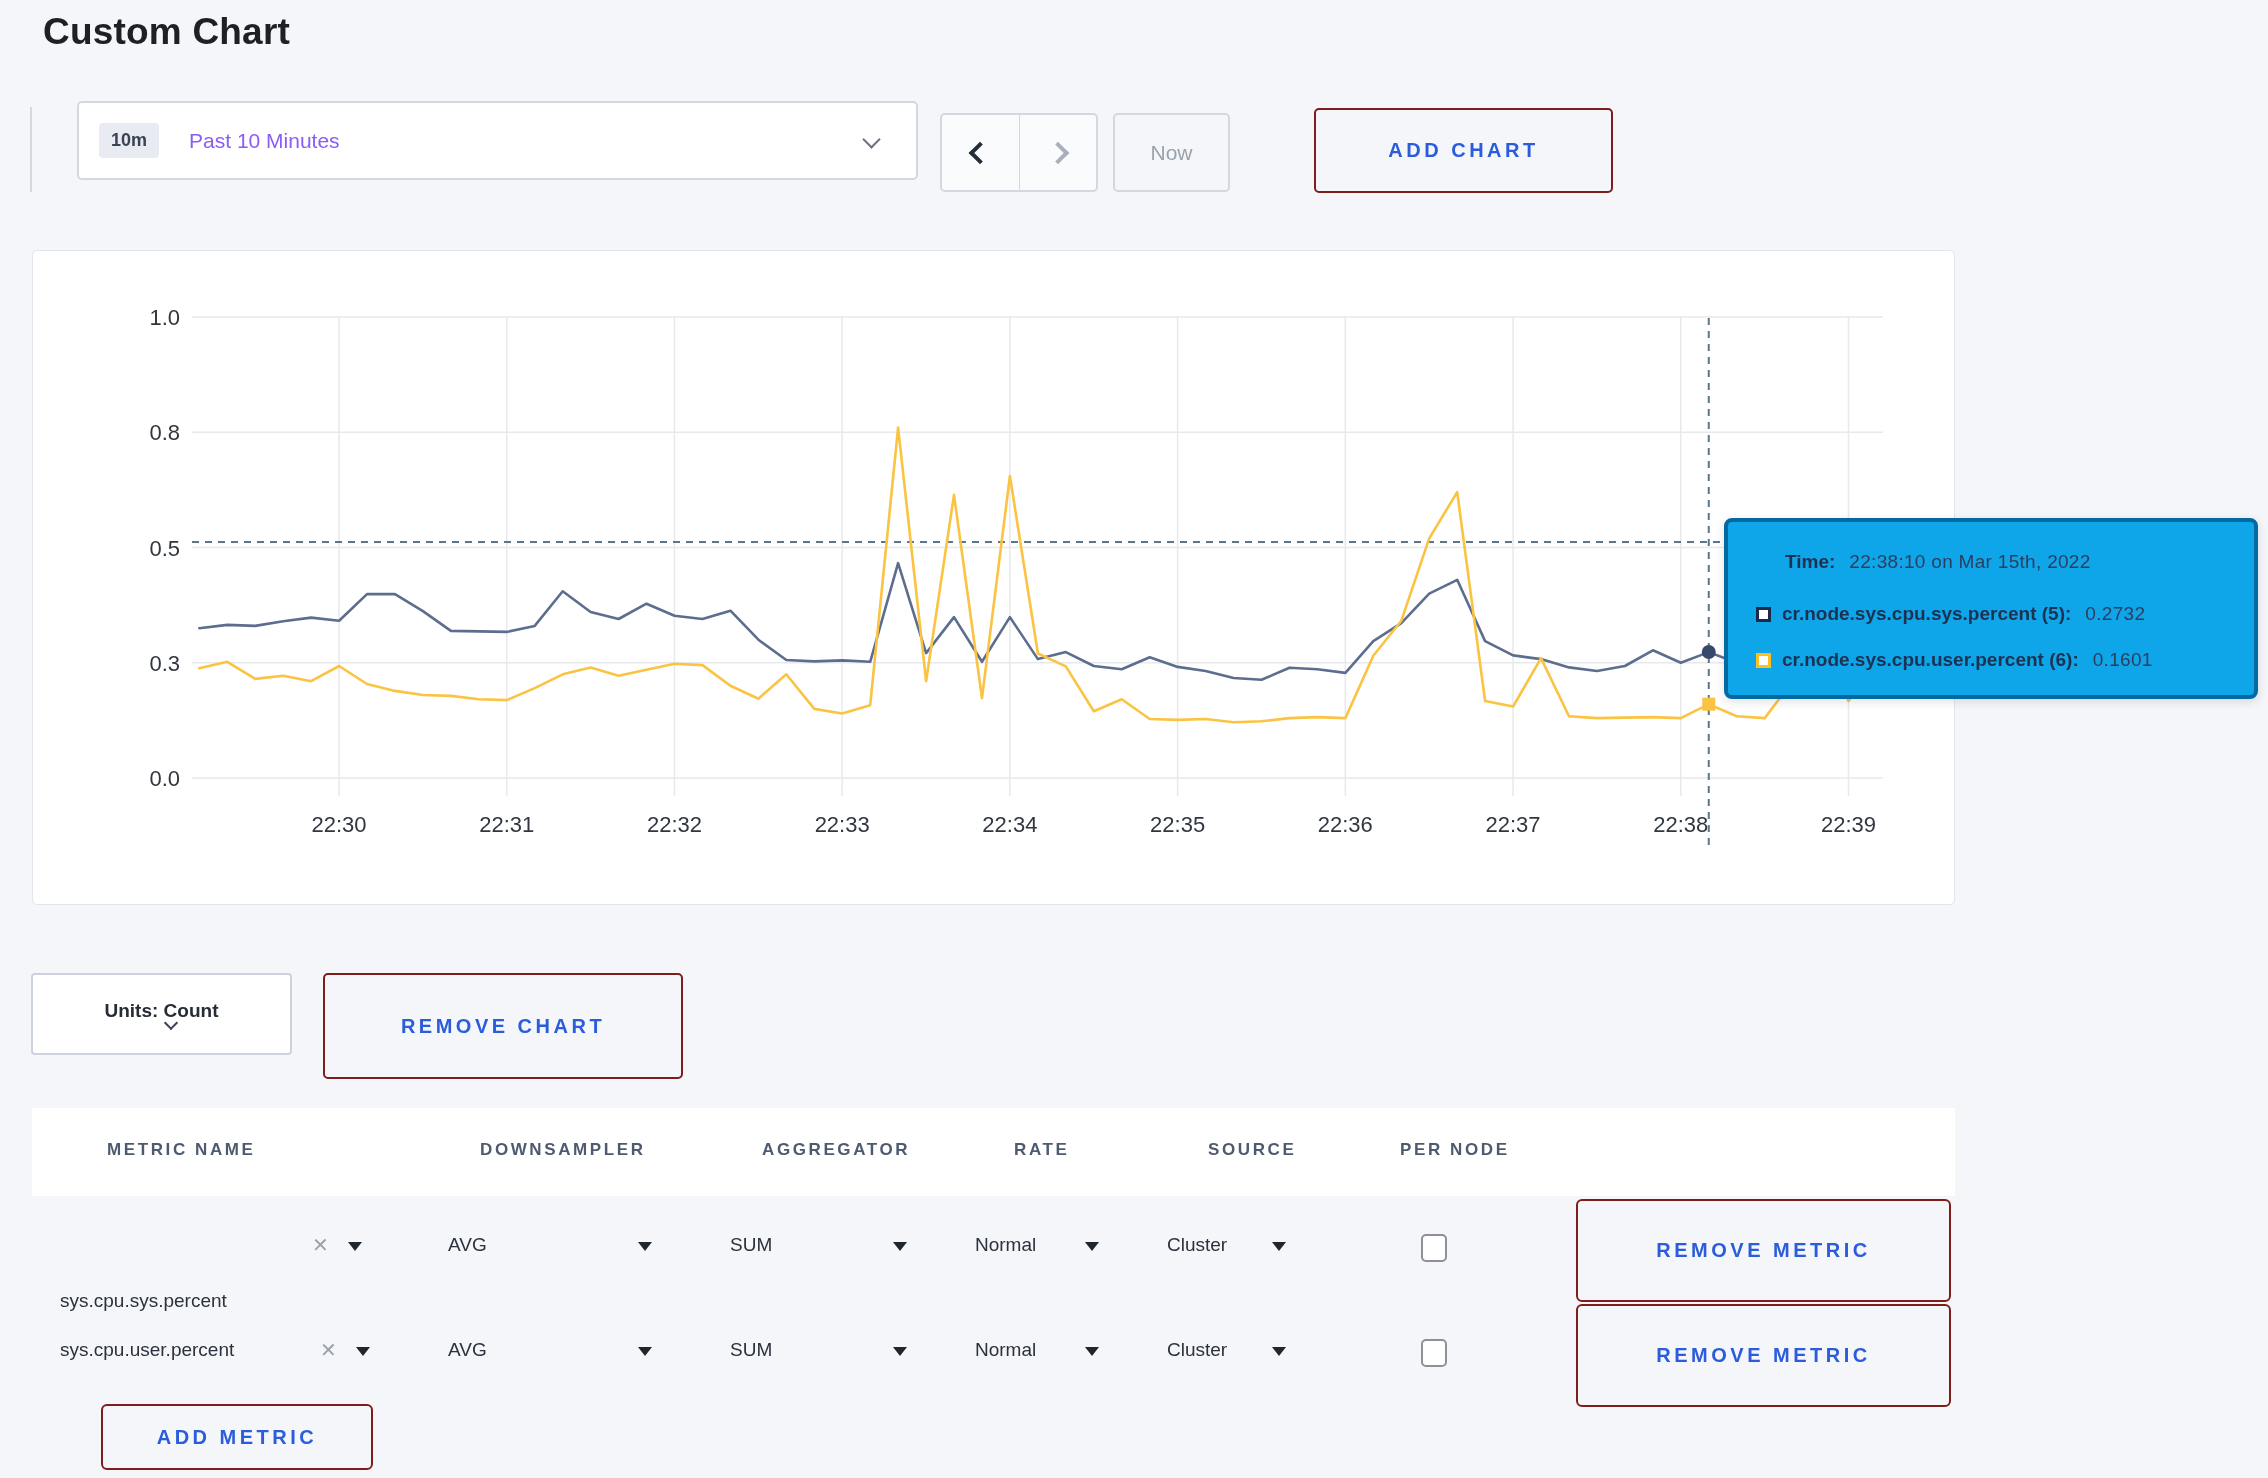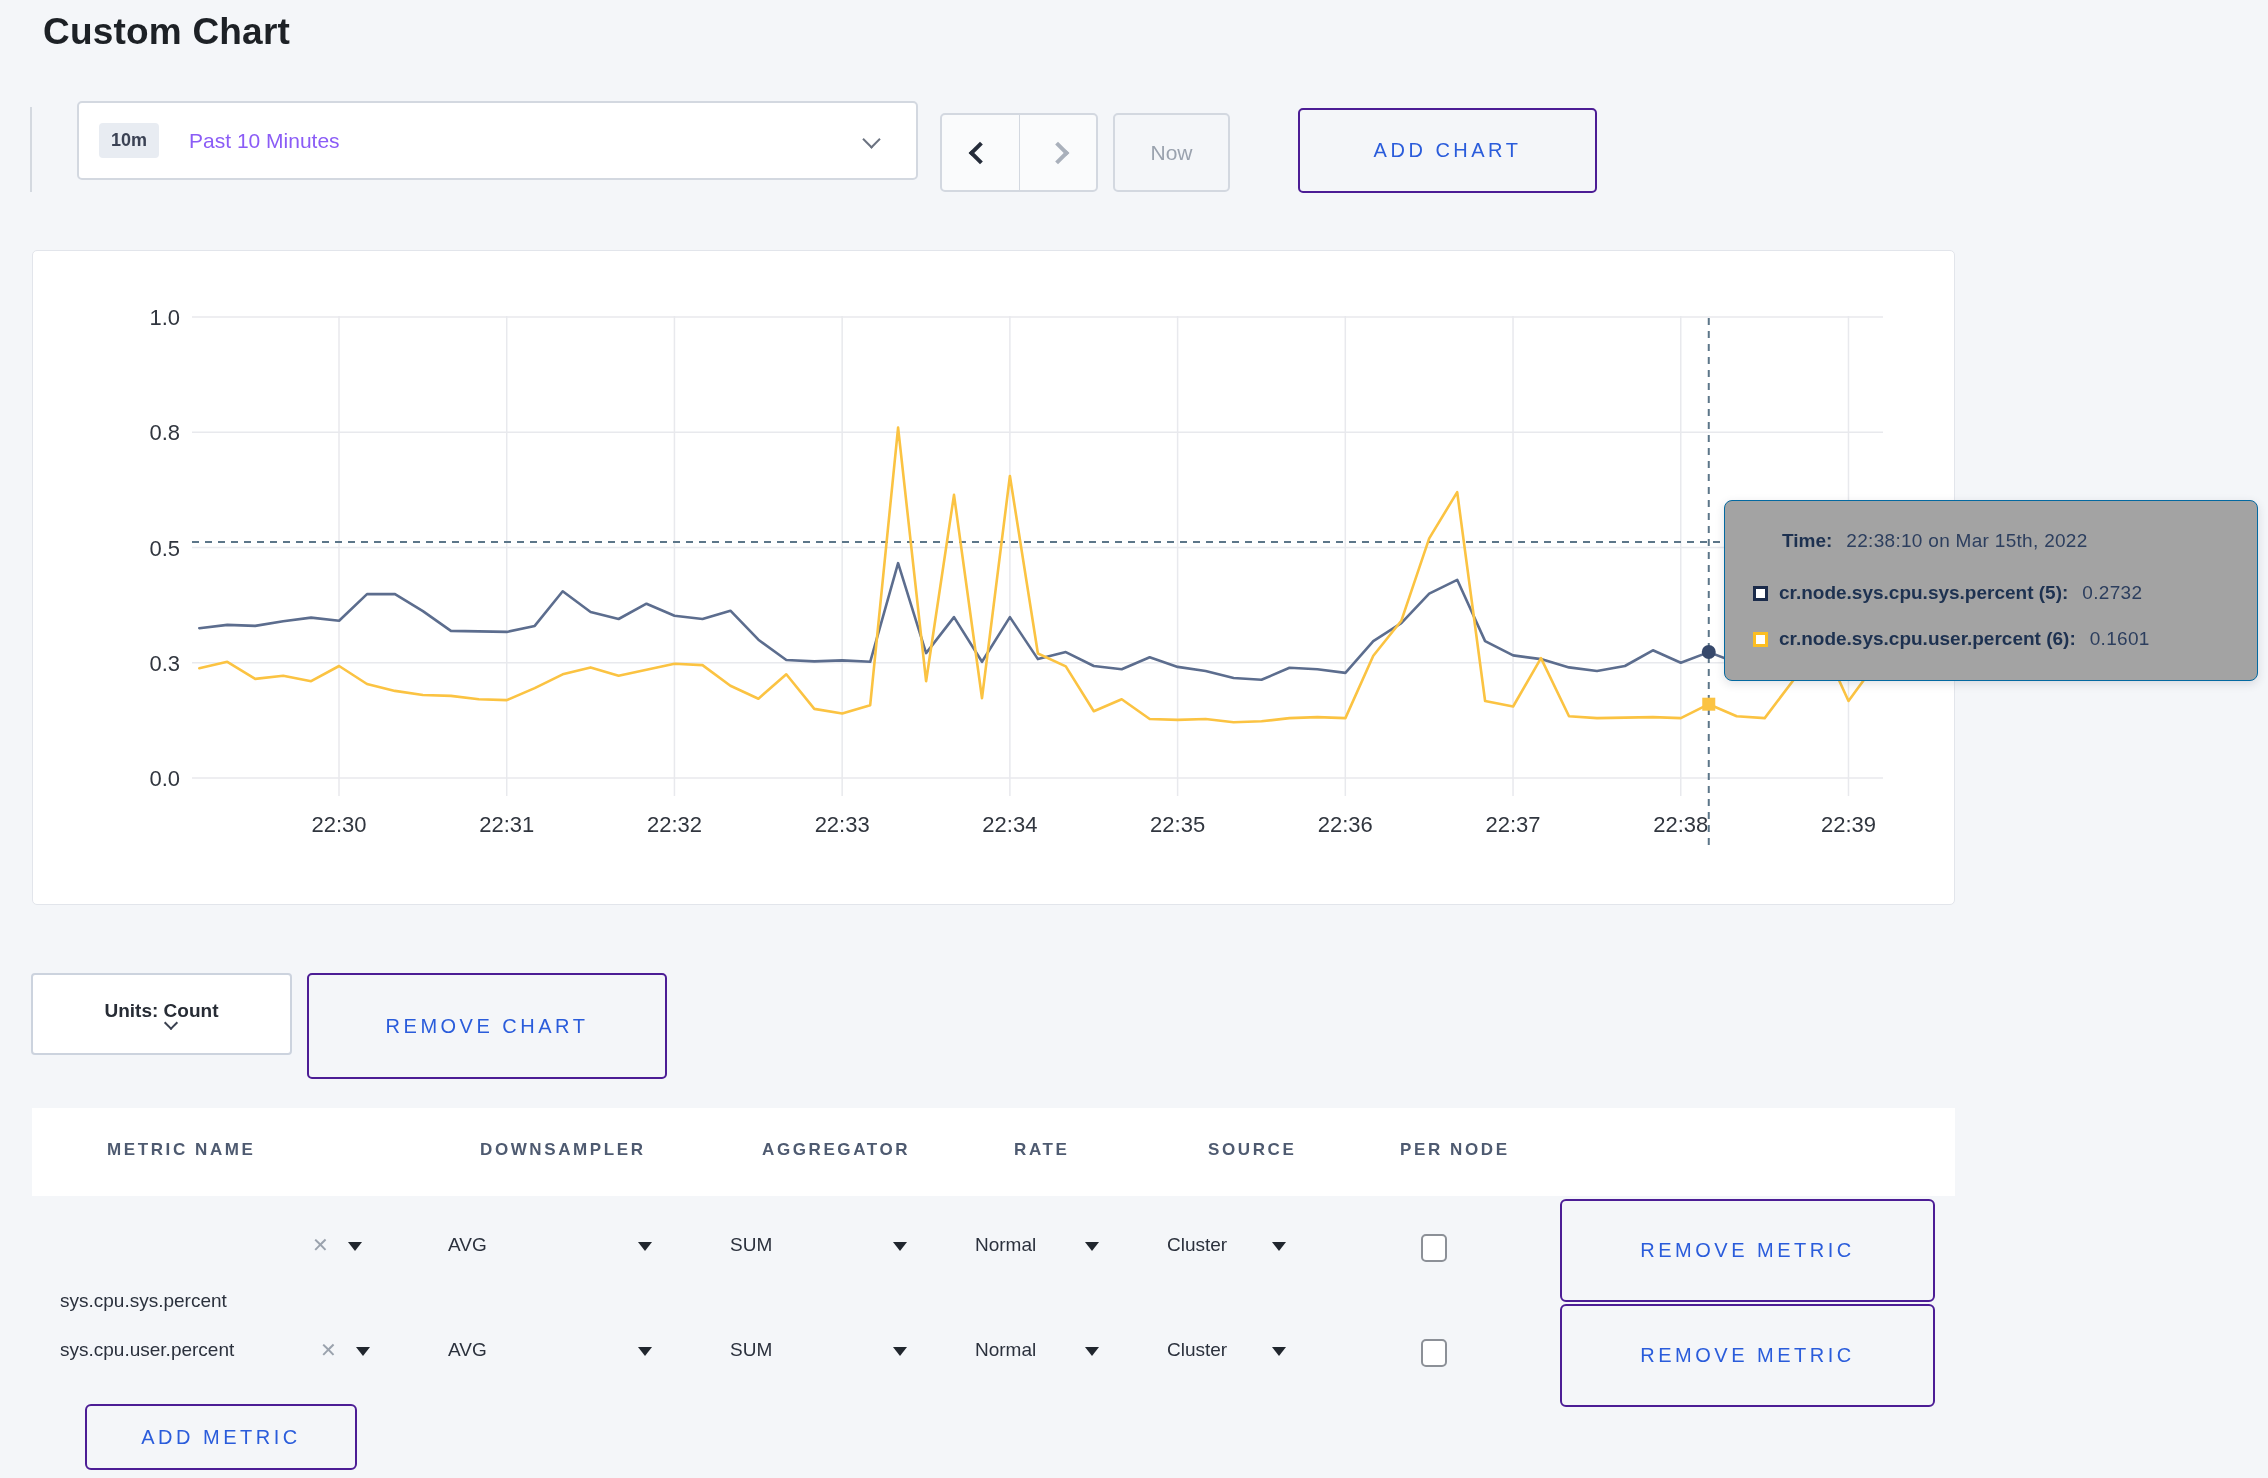--- a/index.html
+++ b/index.html
@@ -18,32 +18,32 @@
   #time-label { margin-left:30px; font-size:21px; color:#8b5cf6; }
   .chev { width:13px; height:13px; border-right:2.5px solid #6b7280; border-bottom:2.5px solid #6b7280; transform:rotate(45deg); display:inline-block; }
   #time-chev { position:absolute; right:38px; top:30px; }
   #range-nav { left:940px; top:113px; width:158px; height:79px; background:#fafbfc; display:flex; }
   .nav-cell { flex:1; display:flex; align-items:center; justify-content:center; cursor:pointer; }
   #range-prev { border-right:1.5px solid #d3d8e0; }
   .arrow { width:16px; height:16px; border-right:4px solid; border-bottom:4px solid; }
   .arrow.left  { transform:rotate(135deg); color:#252c3a; border-color:#252c3a; }
   .arrow.right { transform:rotate(-45deg); color:#a9b0bb; border-color:#a9b0bb; }
   #now-btn { left:1113px; top:113px; width:117px; height:79px; display:flex; align-items:center; justify-content:center; font-size:21px; color:#9aa2ae; cursor:default; }
-  .blue-btn { border:2px solid #4c1d95; border-radius:5px; color:#2a5cdb; font-weight:400; letter-spacing:3.5px; font-size:20px; display:flex; align-items:center; justify-content:center; cursor:pointer; background:transparent; }
+  .blue-btn { border:2px solid #7f1d1d; border-radius:5px; color:#2a5cdb; font-weight:700; letter-spacing:3.5px; font-size:20px; display:flex; align-items:center; justify-content:center; cursor:pointer; background:transparent;margin-left:16px; }
   #add-chart-btn { left:1298px; top:108px; width:299px; height:85px; }
 
   
   #chart-card { left:32px; top:250px; width:1923px; height:655px; background:#ffffff; border:1.5px solid #e2e5eb; border-radius:5px; }
   #chart-svg { position:absolute; left:0; top:0; }
   .grid { stroke:#e8e9ed; stroke-width:1.5; }
   .ylab, .xlab { font-family:"Liberation Sans",sans-serif; font-size:22px; fill:#31363f; }
   .dashed { stroke:#5c7689; stroke-width:2; stroke-dasharray:7 6; fill:none; }
 
   
-  #chart-tooltip { left:1724px; top:500px; width:534px; height:181px; background:#a3a3a3; border:1px solid #0369a1; border-radius:8px; box-shadow:0 3px 10px rgba(40,50,70,.14); z-index:5; }
+  #chart-tooltip { left:1724px; top:518px; width:534px; height:181px; background:#0ea5e9; border:4px solid #0369a1; border-radius:8px; box-shadow:0 3px 10px rgba(40,50,70,.14); z-index:5; }
   .tt-row { position:absolute; left:28px; height:24px; display:flex; align-items:center; }
   #tt-time-row { top:28px; left:57px; }
   .tt-label { font-size:19px; font-weight:700; color:#1d3150; }
   .tt-val { font-size:19px; color:#2c3e5e; margin-left:14px; letter-spacing:.3px; }
   .tt-sq { width:15px; height:15px; border:3.5px solid; margin-right:11px; background:#fff; }
   #tt-row-0 { top:80px; } #tt-row-1 { top:126px; }
 
   
   #units-btn { left:31px; top:973px; width:261px; height:82px; background:#ffffff; border:2px solid #ccd3de; border-radius:4px; display:flex; align-items:center; justify-content:center; cursor:pointer;flex-direction:column; }
   #units-label { font-size:19px; font-weight:700; color:#272c35; }

